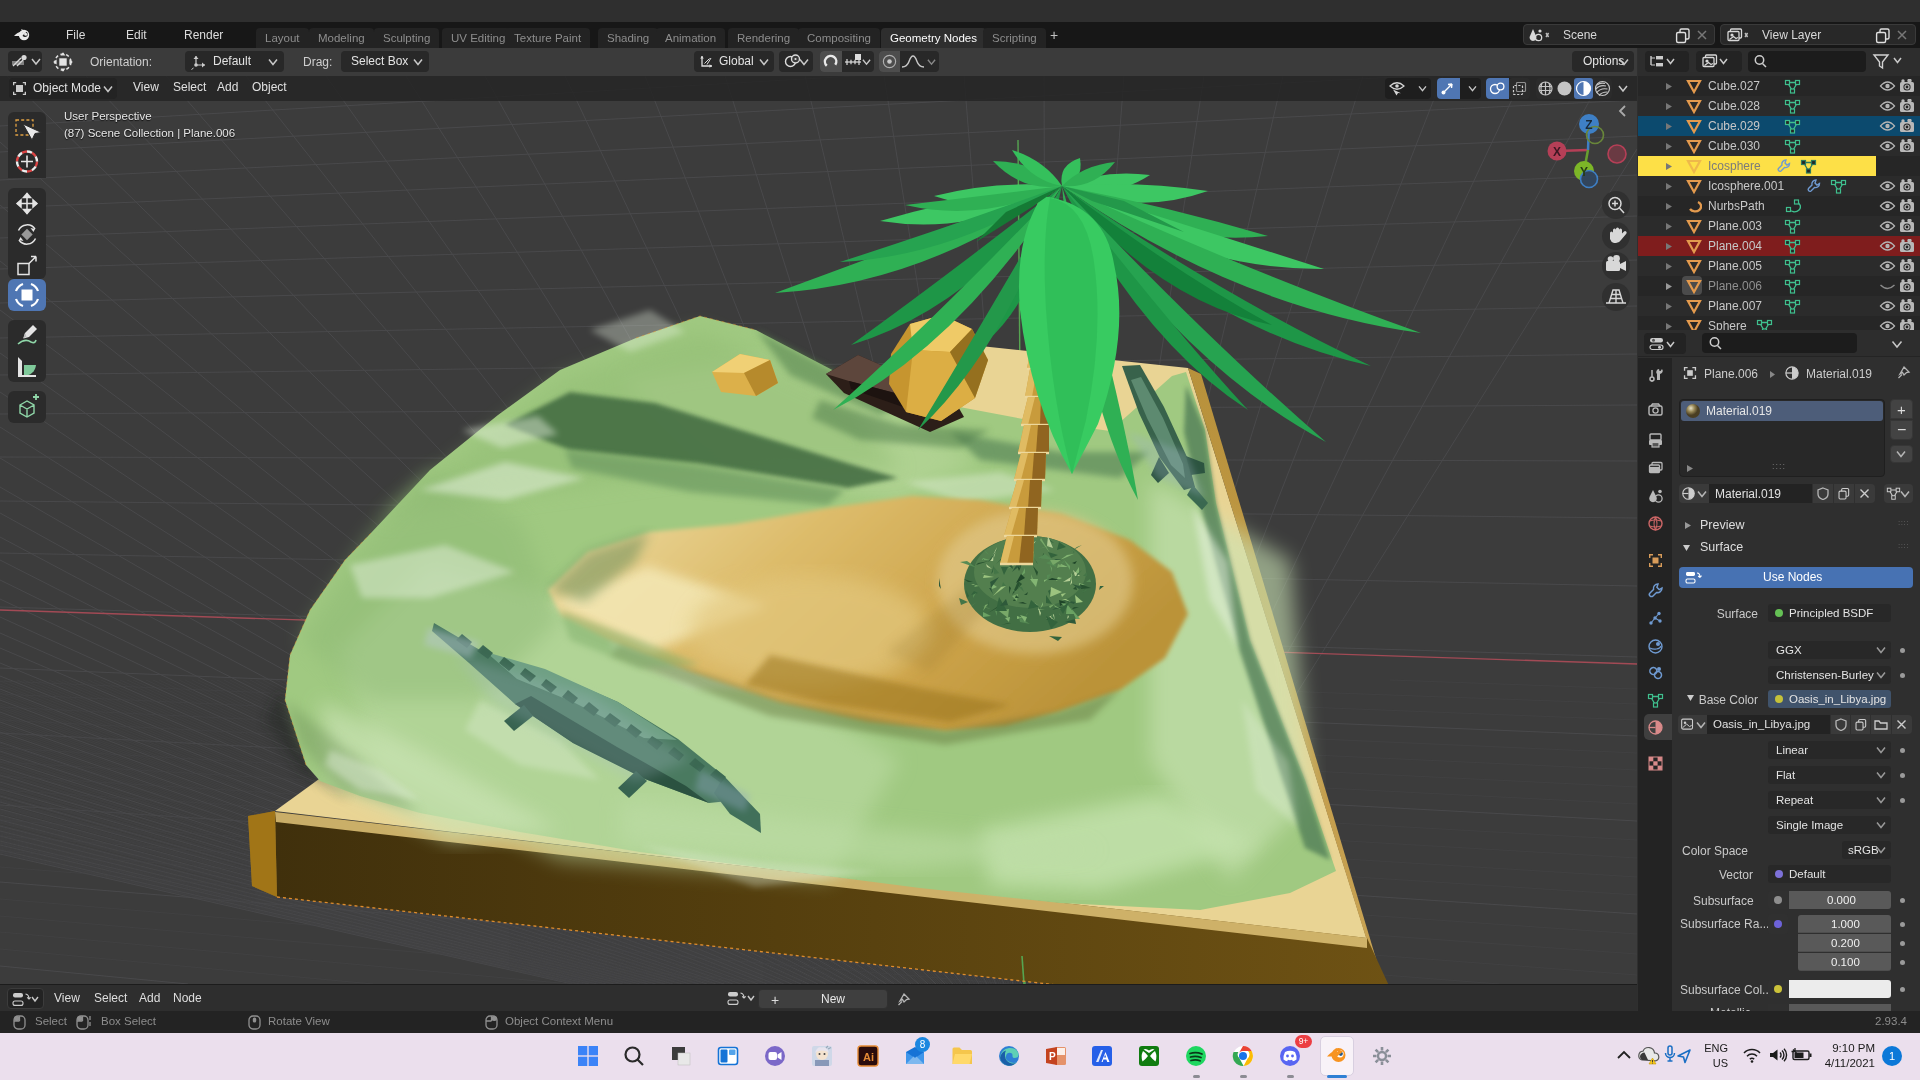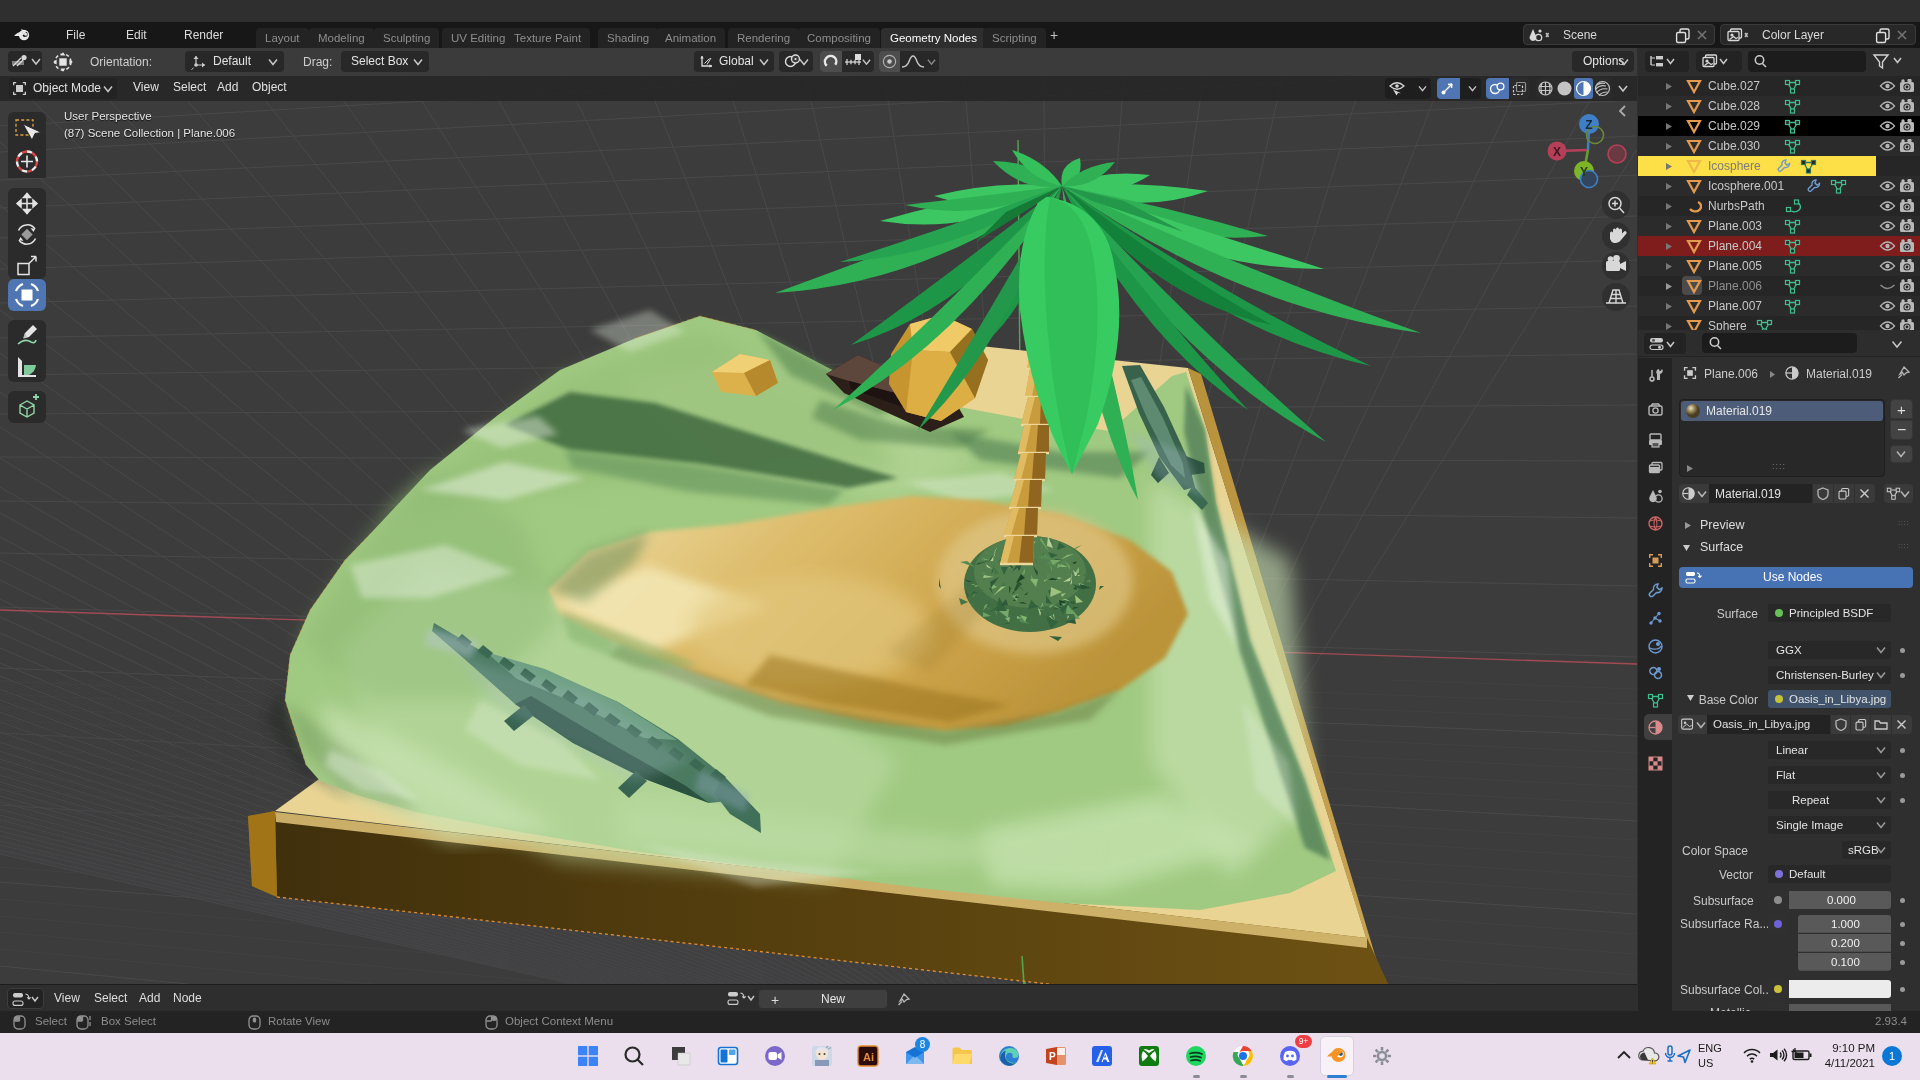--- a/index.html
+++ b/index.html
@@ -85,21 +85,21 @@
       </svg>
     </div>
     <div class="idblock" style="left:1720px;width:196px">
       <svg class="abs" style="left:4px;top:2px" width="26" height="16" viewBox="0 0 26 16">
         <rect x="5.5" y="2" width="11" height="9" rx="1" fill="none" stroke="#d8d8d8" stroke-width="1.3"></rect>
         <rect x="3" y="4.5" width="11" height="9" rx="1" fill="#282828" stroke="#d8d8d8" stroke-width="1.3"></rect>
         <circle cx="7" cy="8" r="1.6" fill="#d8d8d8"></circle>
         <path d="M4.5 12.5 L8.5 9.5 L11 11.5 L13 10.5" stroke="#d8d8d8" stroke-width="1.2" fill="none"></path>
         <path d="M20 6l2.6 4M22.6 6L20 10" stroke="#bbb" stroke-width="1.4"></path>
       </svg>
-      <span style="position:absolute;left:41px;top:3px;font-size:12px;line-height:15px">Color Layer</span>
+      <span style="position:absolute;left:41px;top:3px;font-size:12px;line-height:15px">View Layer</span>
       <svg class="abs" style="left:153px;top:2px" width="18" height="17" viewBox="0 0 18 17">
         <rect x="6" y="2" width="9" height="10" rx="1.5" fill="none" stroke="#e0e0e0" stroke-width="1.4"></rect>
         <rect x="2.6" y="5.5" width="9" height="10" rx="1.5" fill="#2b2b2b" stroke="#e0e0e0" stroke-width="1.4"></rect>
       </svg>
       <svg class="abs" style="left:175px;top:4px" width="12" height="12" viewBox="0 0 12 12">
         <path d="M2 2L10 10M10 2L2 10" stroke="#777" stroke-width="1.5"></path>
       </svg>
     </div>
   </div>
   <div class="abs" id="toolsettings">
@@ -815,21 +815,21 @@
           </svg><svg class="abs" style="left:241px;top:3px" width="17" height="14" viewBox="0 0 17 14">
 <path d="M1.5 7 Q8.5 -1 15.5 7 Q8.5 15 1.5 7Z" fill="none" stroke="#b4b4b4" stroke-width="1.3"></path>
 <circle cx="8.5" cy="7" r="2.2" fill="#b4b4b4"></circle>
           </svg><svg class="abs" style="left:261px;top:3px" width="16" height="14" viewBox="0 0 16 14">
 <rect x="1" y="3" width="14" height="10" rx="1.6" fill="#b8b8b8"></rect>
 <circle cx="8" cy="8" r="3.6" fill="#262626"></circle>
             <circle cx="8" cy="8" r="2" fill="none" stroke="#b8b8b8" stroke-width="1.2"></circle>
 <circle cx="4" cy="2" r="1.7" fill="#b8b8b8"></circle>
             <circle cx="10.5" cy="1.8" r="2.2" fill="#b8b8b8"></circle>
           </svg></div>
-      <div class="abs" style="left:0;top:40px;width:282px;height:20px;background:#000000;overflow:hidden"><svg class="abs" style="left:27px;top:6px" width="8" height="9" viewBox="0 0 8 9">
+      <div class="abs" style="left:0;top:40px;width:282px;height:20px;background:#0c4a6e;overflow:hidden"><svg class="abs" style="left:27px;top:6px" width="8" height="9" viewBox="0 0 8 9">
             <path d="M1 1 L7 4.5 L1 8Z" fill="#777"></path>
           </svg><span style="opacity:1"><svg class="abs" style="left:48px;top:2px" width="16" height="16" viewBox="0 0 16 16">
 <path d="M2 3 h12 L8 14Z" fill="none" stroke="#e39a4e" stroke-width="2.2"></path>
             </svg></span><span class="abs" style="left:70px;top:3px;font-size:12px;color:#c8c8c8">Cube.029</span><svg class="abs" style="left:146px;top:2px" width="17" height="17" viewBox="0 0 17 17">
 <path d="M3.5 4.5 h10 L8.5 13Z" fill="none" stroke="#3fbf8e" stroke-width="1.3"></path>
 <rect x="1.5" y="2.5" width="4" height="4" fill="#262626" stroke="#3fbf8e" stroke-width="1.2"></rect>
 <rect x="11.5" y="2.5" width="4" height="4" fill="#262626" stroke="#3fbf8e" stroke-width="1.2"></rect>
 <rect x="6.5" y="11" width="4" height="4" fill="#262626" stroke="#3fbf8e" stroke-width="1.2"></rect>
           </svg><svg class="abs" style="left:241px;top:3px" width="17" height="14" viewBox="0 0 17 14">
 <path d="M1.5 7 Q8.5 -1 15.5 7 Q8.5 15 1.5 7Z" fill="none" stroke="#b4b4b4" stroke-width="1.3"></path>
@@ -1295,21 +1295,21 @@
             <path d="M1 1.5 l4 5 l4 -5" fill="none" stroke="#999" stroke-width="1.5"></path>
           </svg>
         <div class="abs" style="left:228px;top:390px;width:5px;height:5px;border-radius:50%;background:#9a9a9a"></div>
         <div class="abs" style="left:96px;top:408px;width:123px;height:18px;background:#282828;border-radius:3px"></div>
         <span class="abs" style="left:104px;top:411px;font-size:11.5px;color:#e3e3e3">Flat</span>
         <svg class="abs" style="left:204px;top:413px" width="10" height="8" viewBox="0 0 10 8">
             <path d="M1 1.5 l4 5 l4 -5" fill="none" stroke="#999" stroke-width="1.5"></path>
           </svg>
         <div class="abs" style="left:228px;top:415px;width:5px;height:5px;border-radius:50%;background:#9a9a9a"></div>
         <div class="abs" style="left:96px;top:433px;width:123px;height:18px;background:#282828;border-radius:3px"></div>
-        <span class="abs" style="left:120px;top:436px;font-size:11.5px;color:#e3e3e3">Repeat</span>
+        <span class="abs" style="left:104px;top:436px;font-size:11.5px;color:#e3e3e3">Repeat</span>
         <svg class="abs" style="left:204px;top:438px" width="10" height="8" viewBox="0 0 10 8">
             <path d="M1 1.5 l4 5 l4 -5" fill="none" stroke="#999" stroke-width="1.5"></path>
           </svg>
         <div class="abs" style="left:228px;top:440px;width:5px;height:5px;border-radius:50%;background:#9a9a9a"></div>
         <div class="abs" style="left:96px;top:458px;width:123px;height:18px;background:#282828;border-radius:3px"></div>
         <span class="abs" style="left:104px;top:461px;font-size:11.5px;color:#e3e3e3">Single Image</span>
         <svg class="abs" style="left:204px;top:463px" width="10" height="8" viewBox="0 0 10 8">
             <path d="M1 1.5 l4 5 l4 -5" fill="none" stroke="#999" stroke-width="1.5"></path>
           </svg>
         <span class="abs" style="left:10px;top:486px;font-size:12px;color:#c9c9c9">Color Space</span>
@@ -1531,21 +1531,21 @@
         <rect x="15.1" y="14" width="0.9" height="2" fill="#333"></rect>
         <rect x="15.1" y="16.6" width="0.9" height="0.9" fill="#333"></rect>
       </svg>
     <svg class="abs" style="left:1663px;top:12px" width="14" height="20" viewBox="0 0 14 20">
         <rect x="5" y="1" width="4" height="9" rx="2" fill="none" stroke="#1b6fc4" stroke-width="1.5"></rect>
         <path d="M2.5 8 a4.5 4.5 0 0 0 9 0 M7 12.5 V16 M4.5 16 h5" stroke="#1b6fc4" stroke-width="1.5" fill="none"></path>
       </svg>
     <svg class="abs" style="left:1676px;top:15px" width="16" height="16" viewBox="0 0 16 16">
         <path d="M14 2 L2 8 L7.5 9 L9 14.5Z" fill="none" stroke="#1b6fc4" stroke-width="1.6" stroke-linejoin="round"></path>
       </svg>
-    <div class="abs" style="left:1698px;top:8px;width:30px;text-align:left;font-size:11px;color:#1a1a1a;line-height:15px">ENG<br>US</div>
+    <div class="abs" style="left:1698px;top:8px;width:30px;text-align:right;font-size:11px;color:#1a1a1a;line-height:15px">ENG<br>US</div>
     <svg class="abs" style="left:1742px;top:14px" width="20" height="16" viewBox="0 0 20 16">
         <g stroke="#1c1c1c" stroke-width="1.5" fill="none">
           <path d="M2 6 a11 11 0 0 1 16 0"></path>
           <path d="M5 9.2 a7 7 0 0 1 10 0"></path>
           <path d="M7.8 12.2 a3.5 3.5 0 0 1 4.4 0"></path>
         </g>
         <circle cx="10" cy="14.5" r="1.3" fill="#1c1c1c"></circle>
       </svg>
     <svg class="abs" style="left:1768px;top:14px" width="20" height="16" viewBox="0 0 20 16">
         <path d="M2 6 h3 L9.5 2.5 v11 L5 10 H2Z" fill="#1c1c1c"></path>

